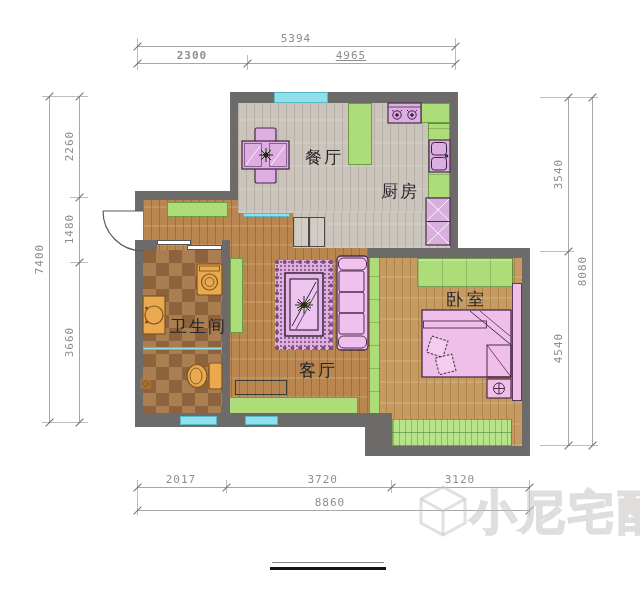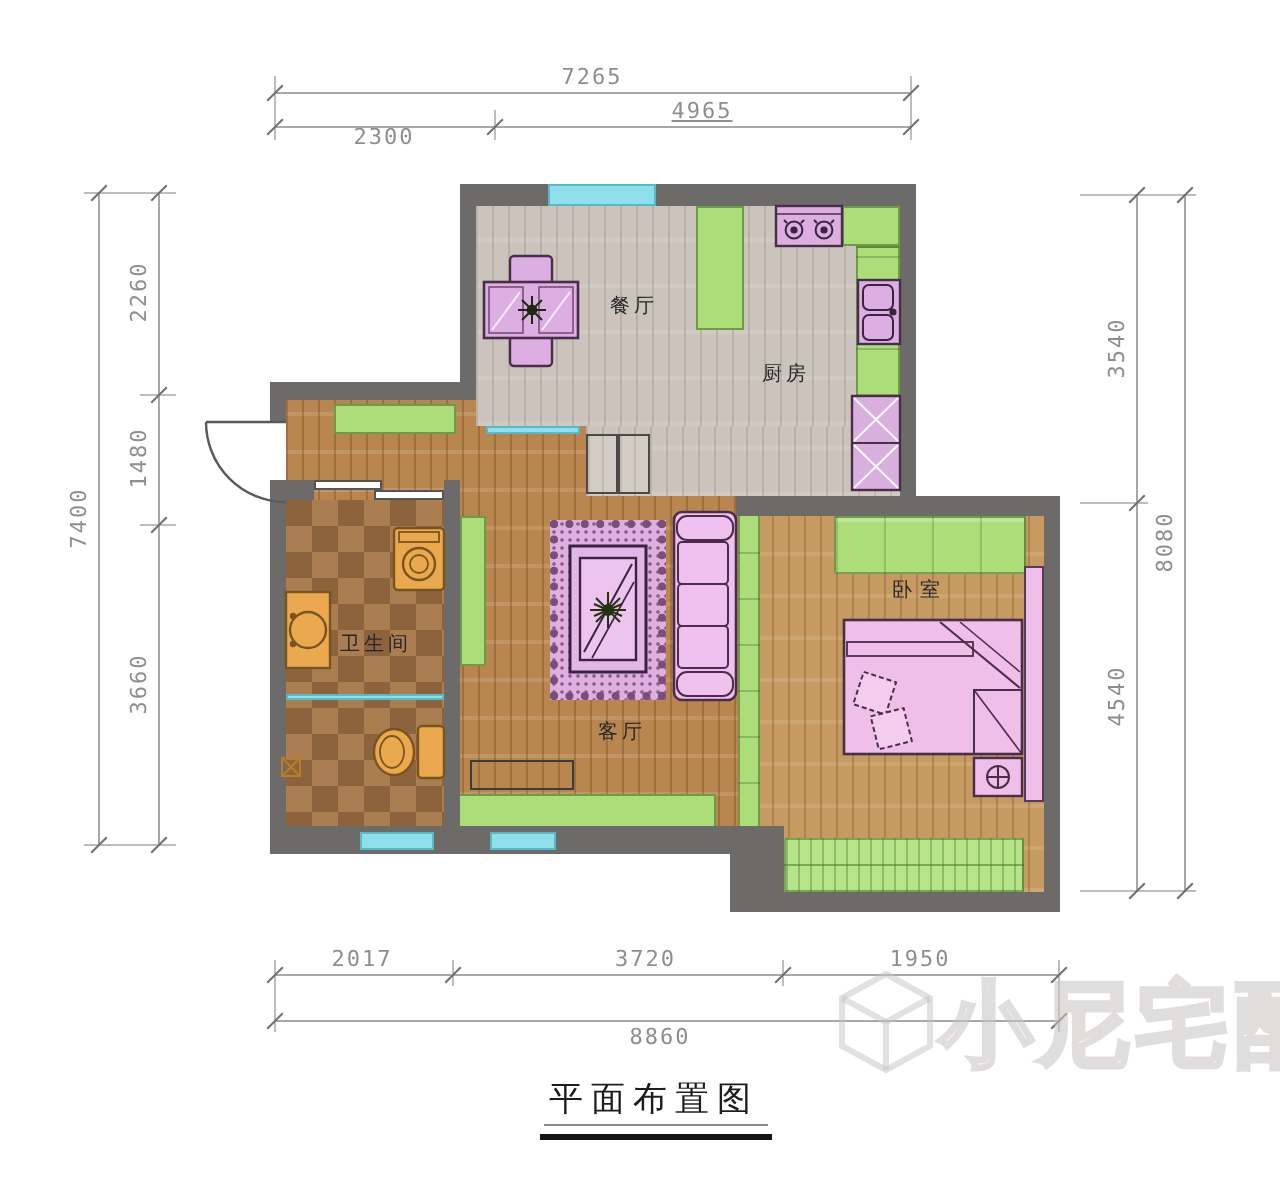--- a/index.html
+++ b/index.html
@@ -29,21 +29,21 @@
     background-image:linear-gradient(transparent 0 12px,rgba(86,140,60,.65) 12px 13px,transparent 13px),
                      repeating-linear-gradient(90deg,rgba(86,140,60,.45) 0 1px,transparent 1px 6px);}
   .rug{background-color:#dfb0df;border:4px dotted #7a4d7a;box-sizing:border-box;
     background-image:radial-gradient(rgba(60,20,60,.5) 0.7px,transparent 1.1px);background-size:4px 4px;}
   .pink{background:#efbfea;border:1px solid #5a3a5a;box-sizing:border-box;}
   .outline-box{border:1.5px solid #3c3c3c;box-sizing:border-box;background:transparent;}
   .step{border:1.5px solid #4a4a4a;box-sizing:border-box;background:#d3ccc4;
     background-image:repeating-linear-gradient(90deg,rgba(120,108,96,.2) 0 1px,transparent 1px 7px);}
   .slide-door{background:#fff;border:1px solid #555;box-sizing:border-box;}
   
-  .rlabel{color:#26262a;font-size:10px;letter-spacing:2px;white-space:nowrap;
+  .rlabel{color:#26262a;font-size:17px;letter-spacing:2px;white-space:nowrap;
           font-family:"DejaVu Serif","Liberation Serif",serif;}
   
   .dline{background:#a8a8a8;}
   .ext{background:#bdbdbd;}
   .tick{width:11px;height:1px;background:#6f6f6f;transform:rotate(-45deg);margin-left:-5px;}
   .dnum{color:#8e8e8e;font-size:11px;letter-spacing:1px;text-align:center;white-space:nowrap;
         font-family:"DejaVu Sans Mono","Liberation Mono",monospace;}
   .vnum{width:44px;height:12px;line-height:12px;transform:rotate(-90deg);transform-origin:center;}
   
   .title{font-size:17px;letter-spacing:4px;color:#1d1d1d;text-align:center;
@@ -244,22 +244,22 @@
   <div class="abs ext" style="left:137px;top:38px;width:1px;height:32px;"></div>
   <div class="abs ext" style="left:247px;top:55px;width:1px;height:15px;"></div>
   <div class="abs ext" style="left:455px;top:38px;width:1px;height:32px;"></div>
   <div class="abs dline" style="left:137px;top:46px;width:318px;height:1px;"></div>
   <div class="abs dline" style="left:137px;top:63px;width:318px;height:1px;"></div>
   <div class="abs tick" style="left:137px;top:46px;"></div>
   <div class="abs tick" style="left:455px;top:46px;"></div>
   <div class="abs tick" style="left:137px;top:63px;"></div>
   <div class="abs tick" style="left:247px;top:63px;"></div>
   <div class="abs tick" style="left:455px;top:63px;"></div>
-  <div class="abs dnum" style="left:266px;top:32px;width:60px;">7265</div>
-  <div class="abs dnum" style="left:162px;top:62px;width:60px;">2300</div>
+  <div class="abs dnum" style="left:266px;top:32px;width:60px;">5394</div>
+  <div class="abs dnum" style="left:162px;top:49px;width:60px;font-weight:bold;">2300</div>
   <div class="abs dnum" style="left:321px;top:49px;width:60px;text-decoration:underline;">4965</div>
 
   <div class="abs ext" style="left:42px;top:96px;width:46px;height:1px;"></div>
   <div class="abs ext" style="left:70px;top:197px;width:18px;height:1px;"></div>
   <div class="abs ext" style="left:70px;top:262px;width:18px;height:1px;"></div>
   <div class="abs ext" style="left:42px;top:422px;width:46px;height:1px;"></div>
   <div class="abs dline" style="left:49px;top:96px;width:1px;height:326px;"></div>
   <div class="abs dline" style="left:79px;top:96px;width:1px;height:326px;"></div>
   <div class="abs tick" style="left:49px;top:96px;"></div>
   <div class="abs tick" style="left:49px;top:422px;"></div>
@@ -293,24 +293,23 @@
   <div class="abs dline" style="left:137px;top:487px;width:392px;height:1px;"></div>
   <div class="abs dline" style="left:137px;top:510px;width:392px;height:1px;"></div>
   <div class="abs tick" style="left:137px;top:487px;"></div>
   <div class="abs tick" style="left:226px;top:487px;"></div>
   <div class="abs tick" style="left:391px;top:487px;"></div>
   <div class="abs tick" style="left:529px;top:487px;"></div>
   <div class="abs tick" style="left:137px;top:510px;"></div>
   <div class="abs tick" style="left:529px;top:510px;"></div>
   <div class="abs dnum" style="left:151px;top:473px;width:60px;">2017</div>
   <div class="abs dnum" style="left:278px;top:473px;width:60px;text-align:right;">3720</div>
-  <div class="abs dnum" style="left:430px;top:473px;width:60px;">1950</div>
-  <div class="abs dnum" style="left:300px;top:496px;width:60px;margin-top:16px;">8860</div>
-
-  <div class="abs title" style="left:247px;top:538px;width:160px;">平面布置图</div>
+  <div class="abs dnum" style="left:430px;top:473px;width:60px;">3120</div>
+  <div class="abs dnum" style="left:300px;top:496px;width:60px;">8860</div>
+
   <div class="abs" style="left:272px;top:562px;width:112px;height:1px;background:#8a8a8a;"></div>
   <div class="abs" style="left:270px;top:567px;width:116px;height:3px;background:#141414;"></div>
 
   <div class="abs" style="left:414px;top:480px;width:226px;height:60px;">
     <svg width="54" height="56" viewBox="0 0 54 56" style="left:2px;top:4px;">
       <g stroke="rgba(198,193,193,0.5)" stroke-width="3" fill="none">
         <polygon points="27,3 49,15 49,39 27,51 5,39 5,15"></polygon>
         <line x1="27" y1="27" x2="27" y2="51"></line>
         <line x1="27" y1="27" x2="5" y2="15"></line>
         <line x1="27" y1="27" x2="49" y2="15"></line>

